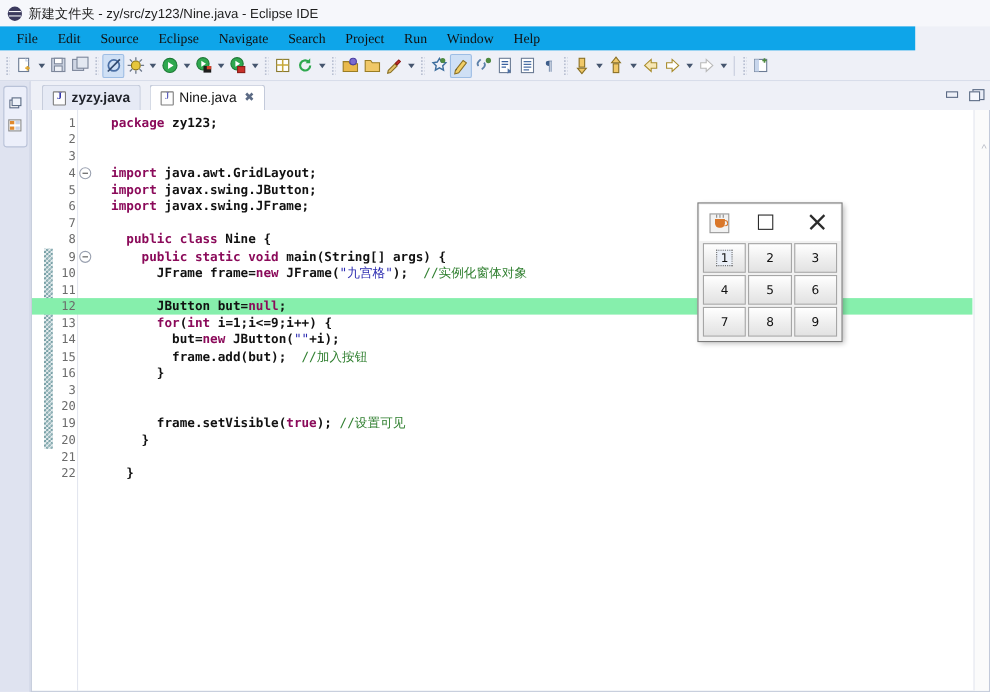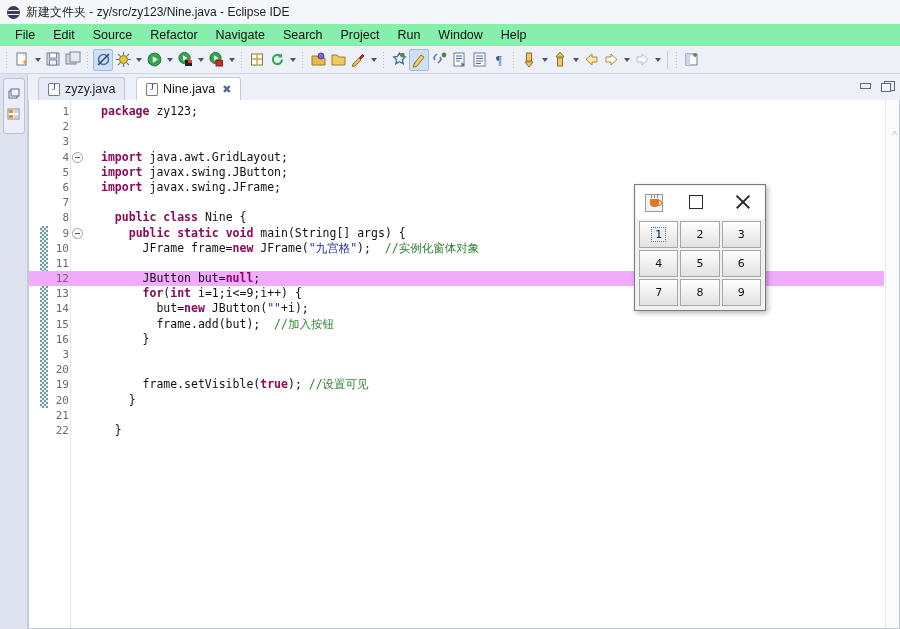--- a/index.html
+++ b/index.html
@@ -28,23 +28,23 @@
   .title-icon::before, .title-icon::after {
     content: ""; position: absolute; left: 1px; right: 1px; height: 1px;
     background: #f6f7fb;
   }
   .title-icon::before { top: 4px; }
   .title-icon::after { top: 8px; }
   .title-text { font-size: 12px; color: #1d1d1d; white-space: nowrap; }
 
   
   .menubar {
-    position: absolute; left: 0; top: 24px; width: 900px; height: 22px;
-    background: #86efac;
-    display: flex; align-items: center; padding-left: 6px;
+    position: absolute; left: 0; top: 24px; width: 832px; height: 22px;
+    background: #0ea5e9;
+    display: flex; align-items: center; padding-left: 6px; font-family: Liberation Serif, serif;
   }
   .menu-item {
     font-size: 12.5px; color: #111; padding: 2px 9px; cursor: default;
     white-space: nowrap;
   }
 
   
   .toolbar {
     position: absolute; left: 0; top: 46px; width: 900px; height: 28px;
     background: #eef0f7;
@@ -160,38 +160,38 @@
   }
 
   .code {
     position: absolute; left: 0; top: 0; right: 15px; bottom: 0;
     font-family: "DejaVu Sans Mono", monospace;
     font-size: 11.5px;
     line-height: 15.2px;
     padding-top: 4px;
   }
   .line { position: relative; height: 15.2px; white-space: pre; }
-  .line.cur { background: #f0abfc; }
+  .line.cur { background: #86efac; }
   .lnum {
     position: absolute; left: 20px; width: 20px; text-align: right;
     color: #6b6b6b; font-size: 11px; font-family: "DejaVu Sans Mono", monospace;
   }
   .fold {
     position: absolute; left: 43px; top: 2px; width: 11px; height: 11px;
     border: 1px solid #9aa1b0; border-radius: 50%; background: #fff;
   }
   .fold::after {
     content: ""; position: absolute; left: 2px; right: 2px; top: 4px;
     height: 1px; background: #555;
   }
   .ltext { position: absolute; left: 72px; top: 0; }
   .kw  { color: #8b0a5a; font-weight: bold; }
   .str { color: #2a2ab0; }
   .cmt { color: #2f7f2f; }
-  .pln { color: #111111; }
+  .pln { color: #111111; font-weight: bold; }
 
   
   .swing {
     position: absolute; left: 634px; top: 184px; width: 132px; height: 127px;
     background: #f1f1f1;
     border: 1px solid #7a7a7a;
     box-shadow: 2px 2px 5px rgba(0,0,0,.28);
   }
   .swing-title {
     position: absolute; left: 1px; right: 1px; top: 1px; height: 33px;
@@ -259,21 +259,21 @@
 
   <div class="titlebar">
     <div class="title-icon"></div>
     <div class="title-text">新建文件夹 - zy/src/zy123/Nine.java - Eclipse IDE</div>
   </div>
 
   <div class="menubar" id="menubar">
       <div class="menu-item">File</div>
       <div class="menu-item">Edit</div>
       <div class="menu-item">Source</div>
-      <div class="menu-item">Refactor</div>
+      <div class="menu-item">Eclipse</div>
       <div class="menu-item">Navigate</div>
       <div class="menu-item">Search</div>
       <div class="menu-item">Project</div>
       <div class="menu-item">Run</div>
       <div class="menu-item">Window</div>
       <div class="menu-item">Help</div>
     </div>
 
   <div class="toolbar" id="toolbar">
       <div class="tgrip"></div>
@@ -536,21 +536,21 @@
           <rect x="8" y="4" width="4" height="3" fill="#c8d3e8"></rect>
           <rect x="8" y="9" width="4" height="3" fill="#c8d3e8"></rect>
         </svg>
       </div>
     </div>
   </div>
 
   <div class="editor-shell">
 
     <div class="tabstrip">
-      <div class="tab inactive" style="left:10px;">
+      <div class="tab inactive" style="left:10px;font-weight:bold;">
         <span class="tab-icon"></span>
         <span>zyzy.java</span>
       </div>
       <div class="tab active" style="left:108px;">
         <span class="tab-icon"></span>
         <span>Nine.java</span>
         <span class="tab-close">✖</span>
       </div>
       <div class="tabs-right">
         <div class="winbtn min"></div>

